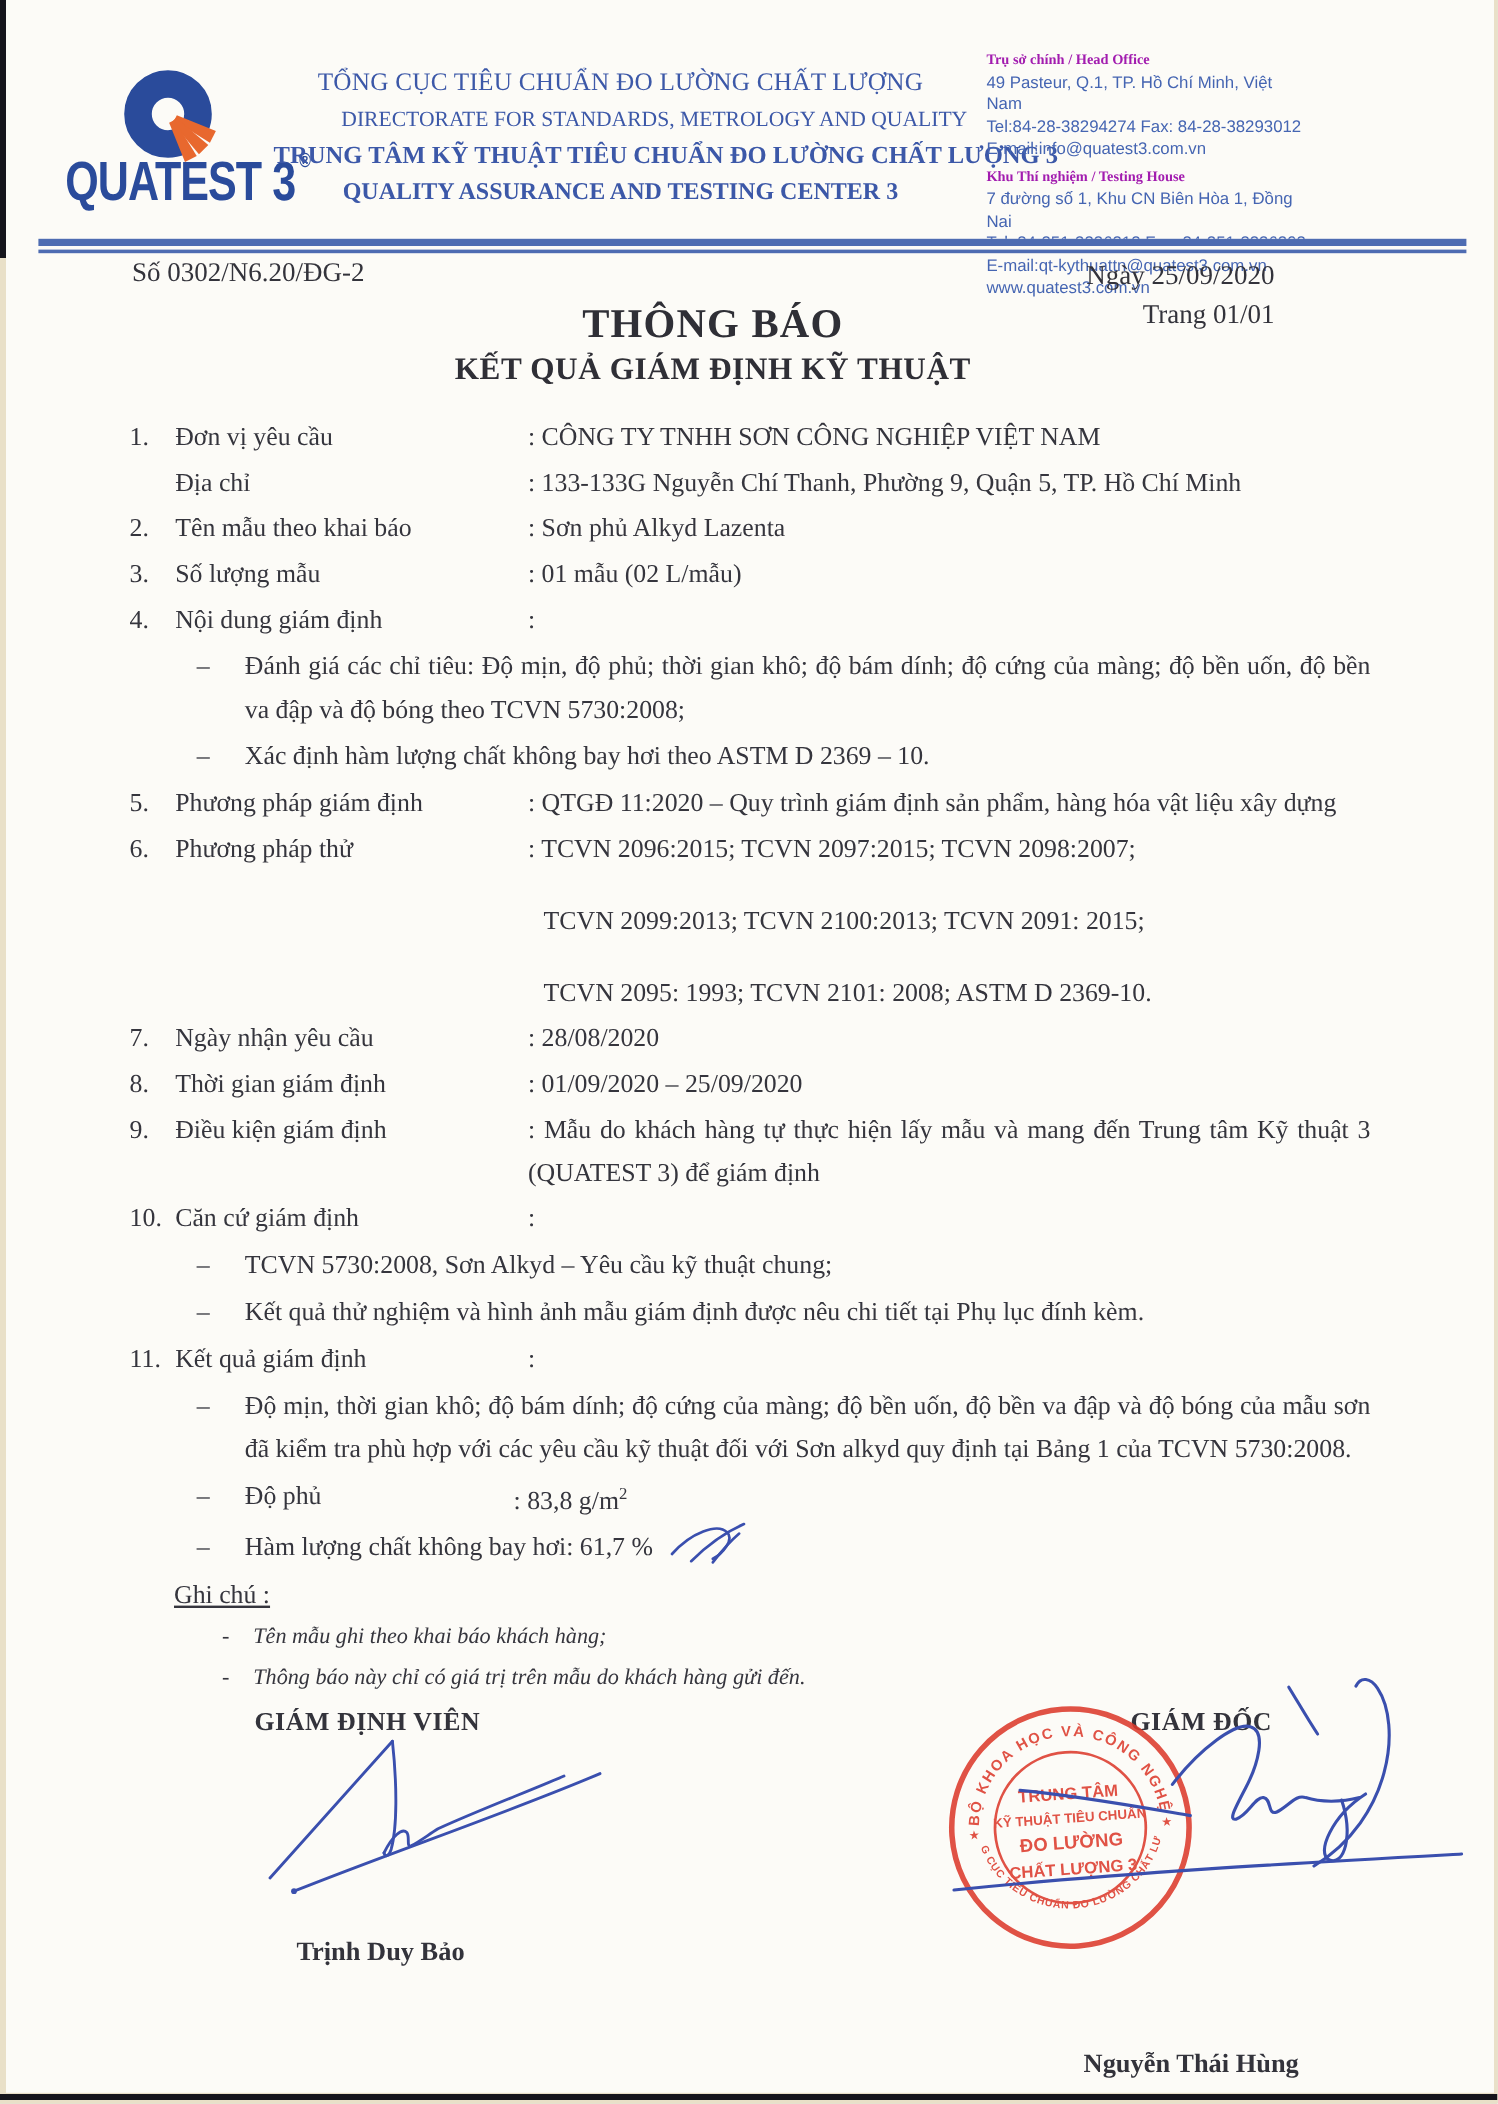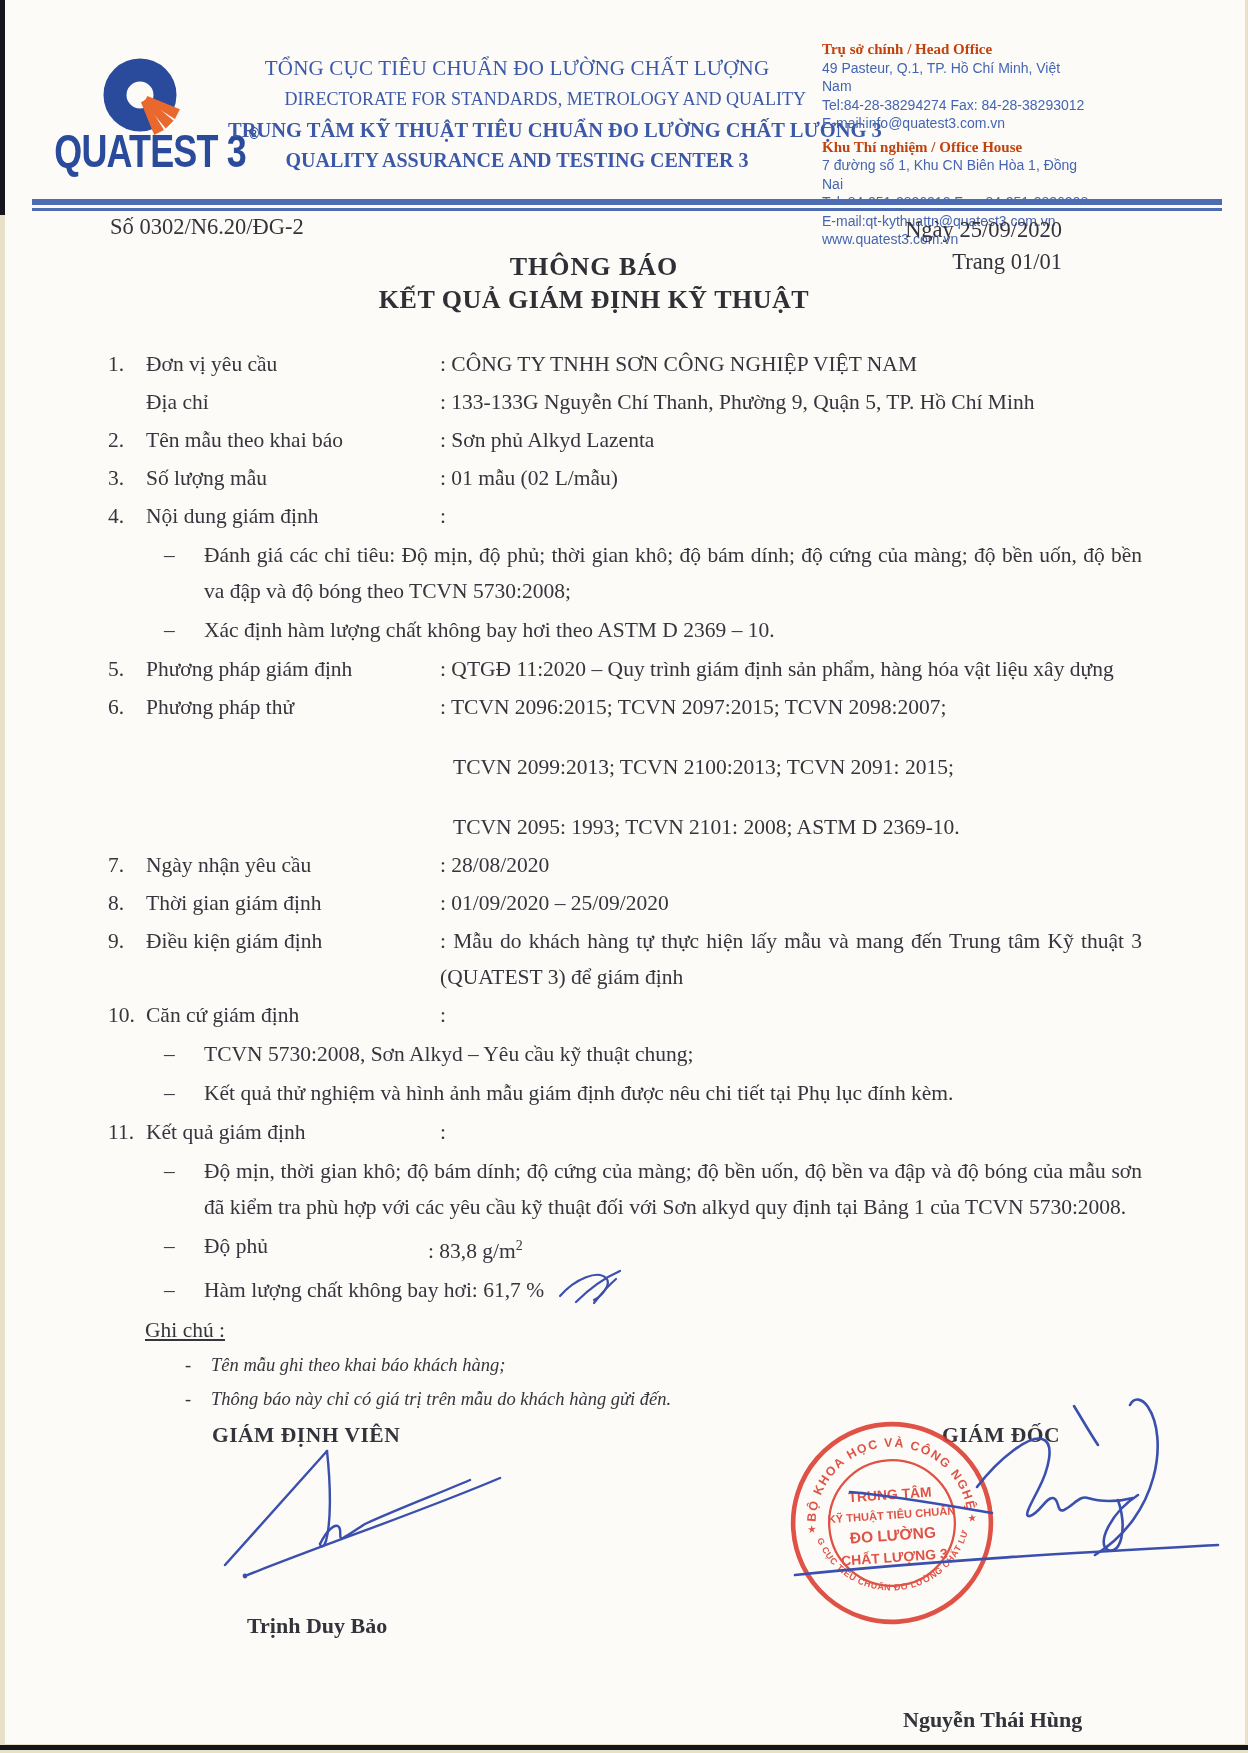--- a/index.html
+++ b/index.html
@@ -11,31 +11,31 @@
 
   
   .logo{position:absolute;left:52px;top:55px;}
   .org{position:absolute;left:228px;top:56px;width:578px;text-align:center;color:#3c58a8;}
   .org .l1{font-size:21px;letter-spacing:.2px;margin-bottom:8px;white-space:nowrap;}
   .org .l2{font-size:18px;margin-bottom:9px;white-space:nowrap;text-align:right;}
   .org .l3{font-size:20.5px;font-weight:bold;margin-bottom:7px;white-space:nowrap;}
   .org .l4{font-size:20px;font-weight:bold;white-space:nowrap;}
   .contact{position:absolute;left:822px;top:40px;width:268px;color:#4565b2;
            font-family:"Liberation Sans","DejaVu Sans",sans-serif;font-size:14px;line-height:18.5px;}
-  .contact .cl{font-family:"Liberation Serif",serif;font-weight:bold;font-size:15px;color:#c2410c;}
+  .contact .cl{font-family:"Liberation Serif",serif;font-weight:bold;font-size:12px;color:#a21caf;}
   .contact .cl.second{margin-top:5px;}
 
   .rule{position:absolute;left:32px;right:26px;top:199px;height:3px;
         border-top:6px solid #4e6cb2;border-bottom:3px solid #4e6cb2;background:#fcfbf7;}
 
   .docline-left{position:absolute;left:110px;top:214px;font-size:22.5px;color:#33333b;}
   .docline-right{position:absolute;right:186px;top:214px;text-align:right;font-size:22.5px;color:#33333b;line-height:32px;}
 
   .title{position:absolute;left:0;right:60px;top:252px;text-align:center;color:#2f2f36;}
-  .title .t1{font-size:26px;font-weight:bold;letter-spacing:1px;}
+  .title .t1{font-size:34px;font-weight:bold;letter-spacing:1px;}
   .title .t2{font-size:26px;font-weight:bold;letter-spacing:.5px;margin-top:3px;}
 
   
   .content{position:absolute;left:108px;right:106px;top:344px;font-size:21.5px;line-height:36px;color:#35353d;}
   .row{display:flex;margin:2px 0;}
   .no{flex:0 0 38px;}
   .lbl{flex:0 0 294px;}
   .val{flex:1;}
   .just{text-align:justify;}
   .sub{display:flex;padding-left:56px;margin:3px 0;}
@@ -83,21 +83,21 @@
     <div class="l2">DIRECTORATE FOR STANDARDS, METROLOGY AND QUALITY</div>
     <div class="l3">TRUNG TÂM KỸ THUẬT TIÊU CHUẨN ĐO LƯỜNG CHẤT LƯỢNG 3</div>
     <div class="l4">QUALITY ASSURANCE AND TESTING CENTER 3</div>
   </div>
 
   <div class="contact">
     <div class="cl">Trụ sở chính / Head Office</div>
     <div>49 Pasteur, Q.1, TP. Hồ Chí Minh, Việt Nam</div>
     <div>Tel:84-28-38294274  Fax: 84-28-38293012</div>
     <div>E-mail:info@quatest3.com.vn</div>
-    <div class="cl second">Khu Thí nghiệm / Office House</div>
+    <div class="cl second">Khu Thí nghiệm / Testing House</div>
     <div>7 đường số 1, Khu CN Biên Hòa 1, Đồng Nai</div>
     <div>Tel: 84-251-3836212   Fax: 84-251-3836298</div>
     <div>E-mail:qt-kythuattn@quatest3.com.vn</div>
     <div>www.quatest3.com.vn</div>
   </div>
 
   <div class="rule"></div>
 
   <div class="docline-left">Số 0302/N6.20/ĐG-2</div>
   <div class="docline-right">

